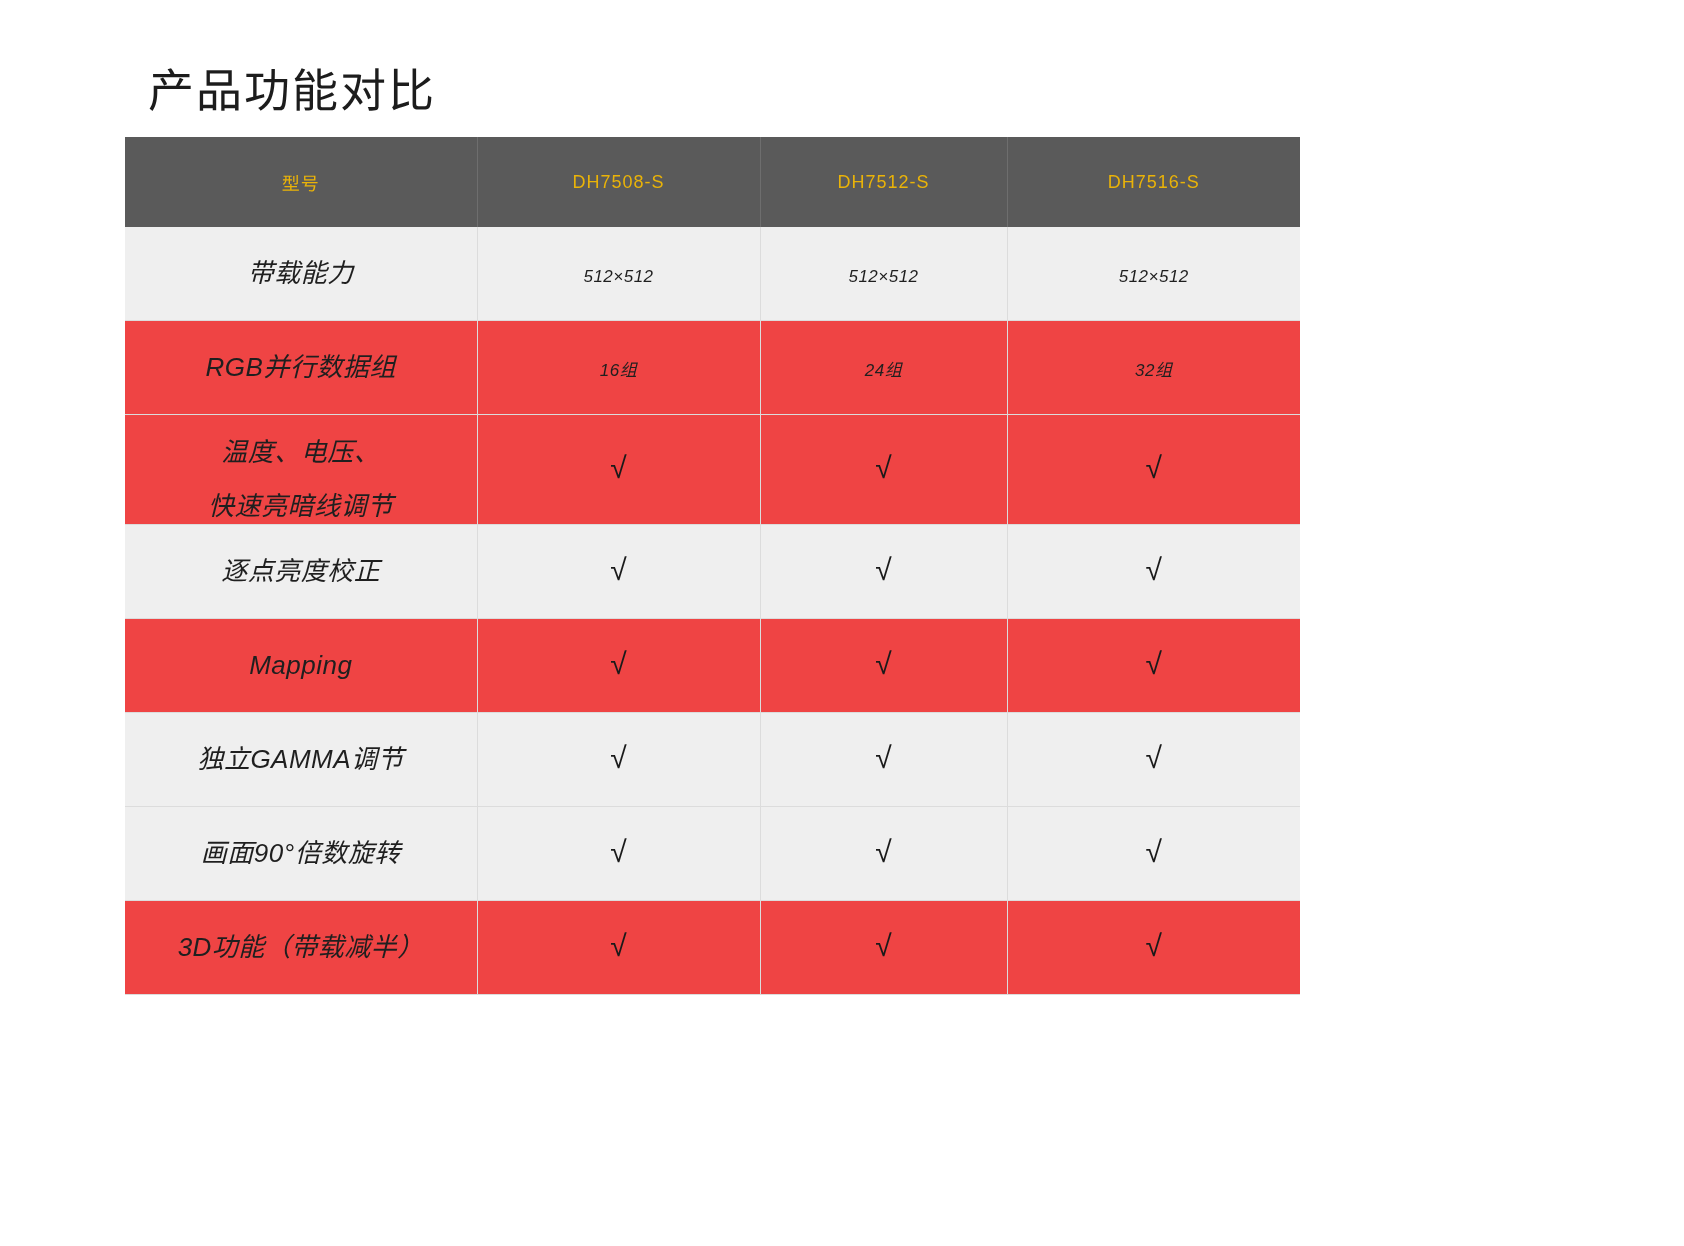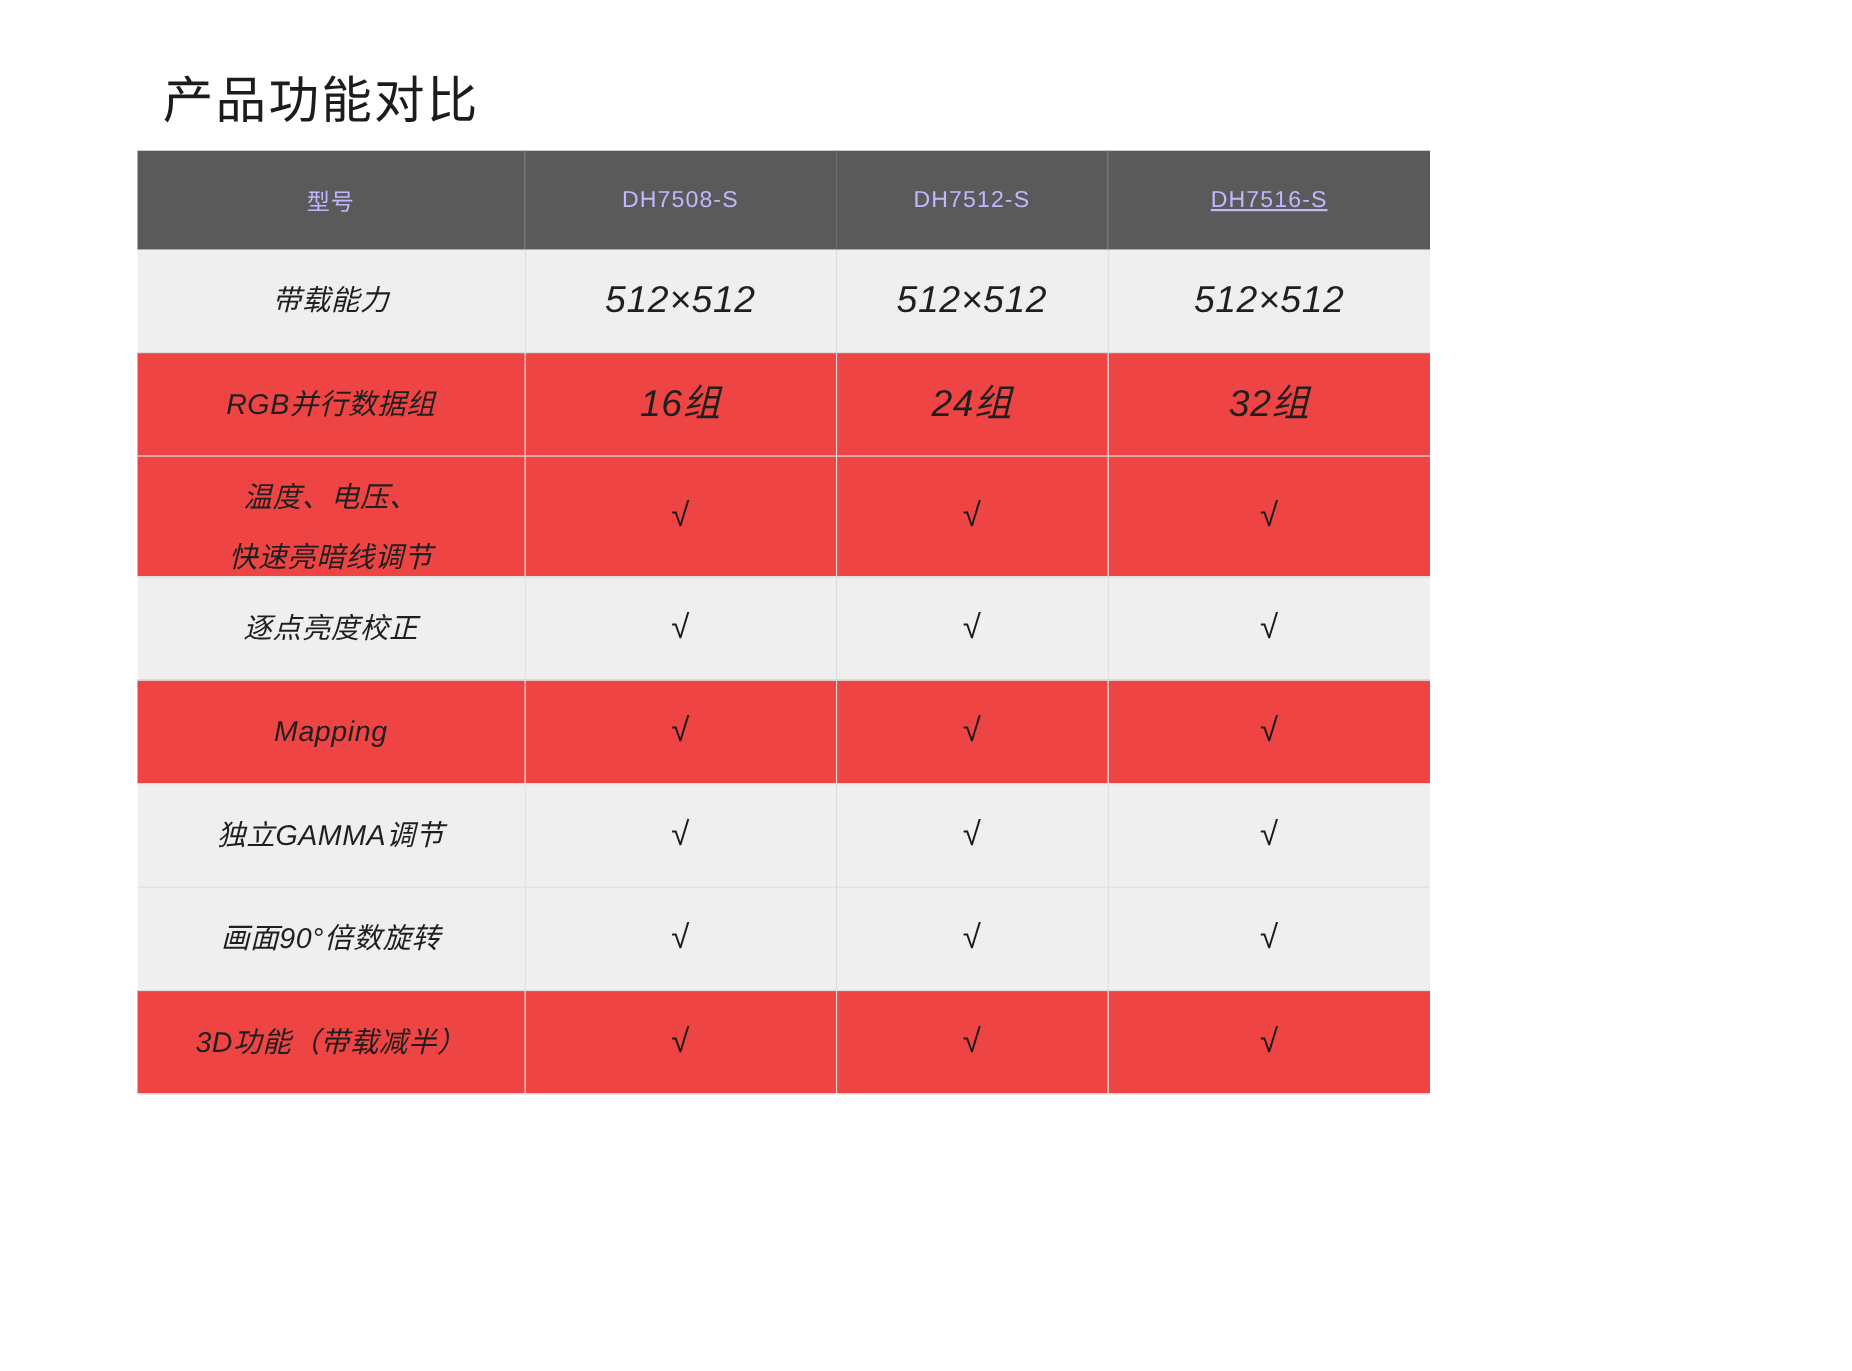--- a/index.html
+++ b/index.html
@@ -45,31 +45,31 @@
     width: 1175px;
     font-size: 25px;
   }
   table.compare col.c0 { width: 352px; }
   table.compare col.c1 { width: 283px; }
   table.compare col.c2 { width: 247px; }
   table.compare col.c3 { width: 293px; }
 
   table.compare thead th {
     background: #5a5a5a;
-    color: #c4b5fd;
+    color: #eab308;
     font-weight: 400;
-    font-size: 21px;
+    font-size: 18px;
     height: 88px;
     text-align: center;
     vertical-align: middle;
     border-right: 1px solid #6e6e6e;
     letter-spacing: 1px;
     margin-top: 40px;
   }
-  table.compare thead th:last-child { border-right: none; text-decoration: underline; }
+  table.compare thead th:last-child { border-right: none; }
 
   table.compare tbody td {
     text-align: center;
     vertical-align: middle;
     border-right: 1px solid #dcdcdc;
     border-bottom: 1px solid #dcdcdc;
     color: #1f1f1f;
     font-size: 26px;
     padding: 0 6px;
     line-height: 1.35;
@@ -91,21 +91,21 @@
     line-height: 1.32;
     margin-top: 20px;
   }
   .check {
     font-size: 30px;
     line-height: 1;
     display: inline-block;
     color: #1a1a1a;
   }
   .val {
-    font-size: 34px;
+    font-size: 17px;
     letter-spacing: 0.5px;
   }
 </style>
 </head>
 <body>
 
 <div class="page">
 
   <h1 class="page-title">产品功能对比</h1>
 

